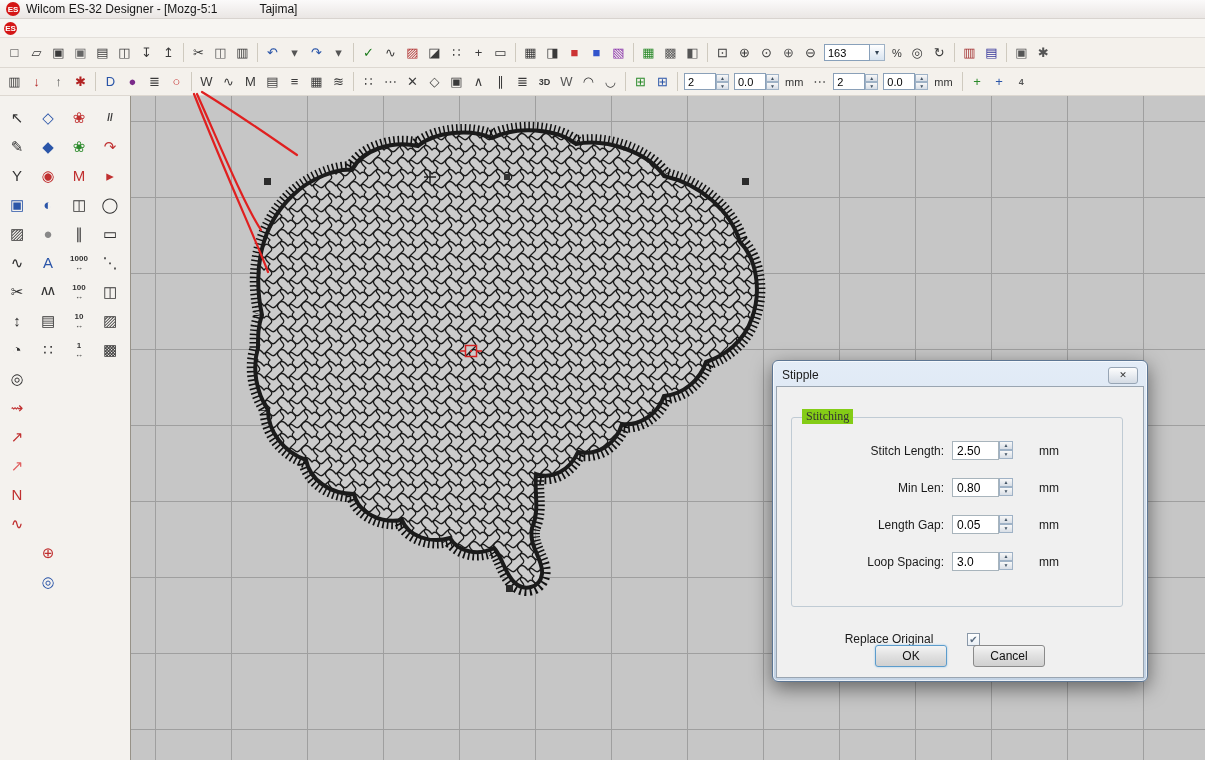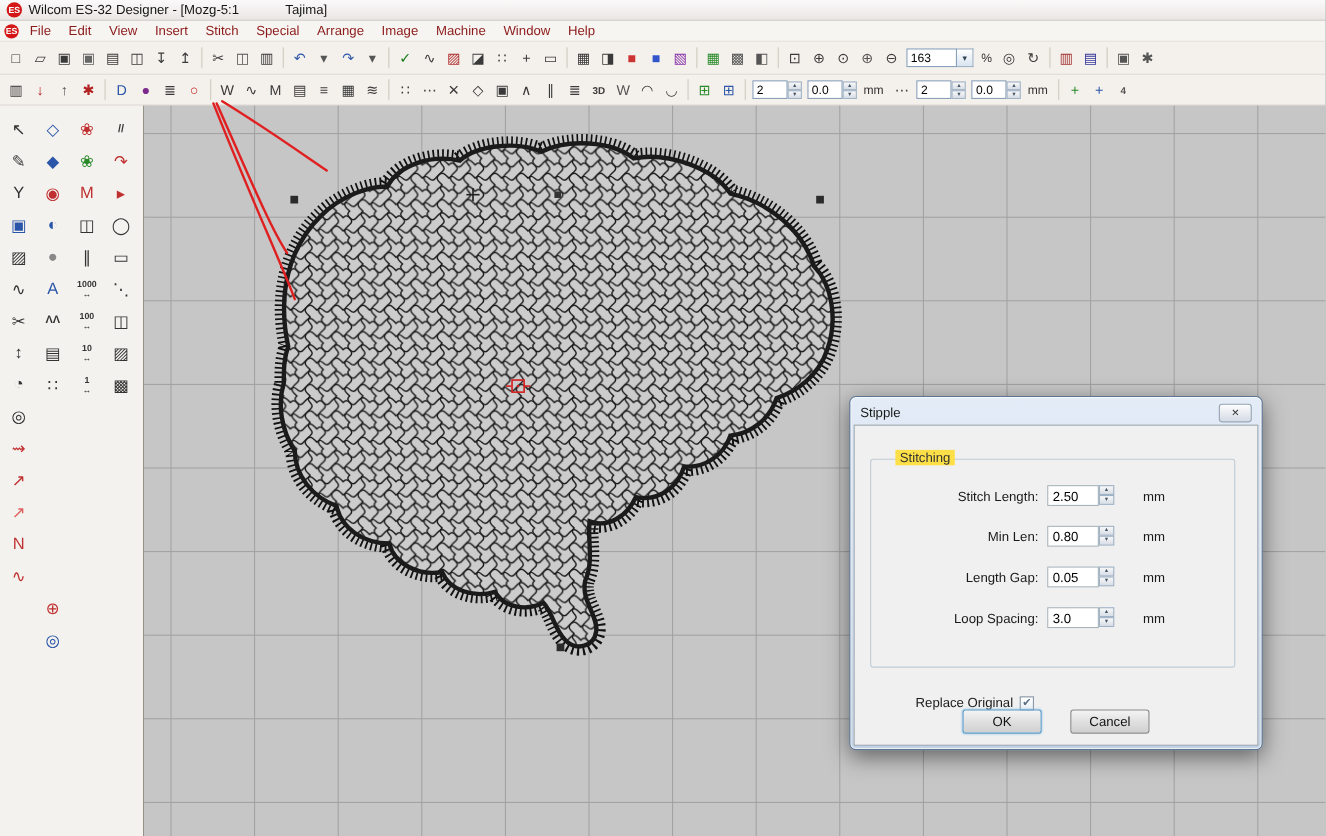--- a/index.html
+++ b/index.html
@@ -97,34 +97,34 @@
   }
   .dlg-body {
     position:absolute; left:3px; right:3px; top:25px; bottom:3px;
     background:#f0f0f0; border:1px solid #9aa5b1;
   }
   .grp {
     position:absolute; left:14px; top:30px; width:332px; height:190px;
     border:1px solid #c0cbd4; border-radius:3px;
   }
   .grp-label {
-    position:absolute; top:-9px; left:22px; background:#fde047; padding:0 4px; color:#333;
+    position:absolute; top:-9px; left:10px; background:#84cc16; padding:0 4px; color:#333;font-family:Liberation Serif, serif;
   }
   .drows { position:absolute; inset:14px 0 0 0; }
   .drow { display:flex; align-items:center; height:37px; }
   .dlabel { width:152px; text-align:right; margin-right:8px; }
   .dinput { display:flex; }
   .dinput input {
     width:47px; height:19px; border:1px solid #a8b4bc; font-size:12px; padding:0 4px;
     background:#fff; font-family:"Liberation Sans",sans-serif;
   }
   .dinput .spin-btns span { width:14px; height:9px; line-height:7px; }
   .dunit { margin-left:26px; }
   .chk-row { position:absolute; top:245px; left:0; right:0; display:flex; align-items:center; }
-  .chk-label { width:144px; text-align:right; margin-right:6px; }
+  .chk-label { width:144px; text-align:center; margin-right:6px;margin-left:40px; }
   .cb {
     width:13px; height:13px; border:1px solid #8a98a8; background:linear-gradient(#fff,#e9eff5);
     display:flex; align-items:center; justify-content:center; font-size:10px; color:#5a6c80;
   }
   .btn {
     position:absolute; top:258px; width:72px; height:22px; border:1px solid #8a8a8a; border-radius:3px;
     background:linear-gradient(#f4f4f4,#e0e0e0 50%,#d0d0d0); font-size:12px; color:#111;
     display:flex; align-items:center; justify-content:center; cursor:default;
   }
   .btn-ok { left:98px; border-color:#5c9ccc; box-shadow:0 0 2px #8cc0e8; }
@@ -136,33 +136,20 @@
 <div class="app">
 
   <div class="titlebar">
     <span class="es-badge">ES</span>
     <span class="title-main">Wilcom ES-32 Designer - [Mozg-5:1</span>
     <span class="title-doc">Tajima]</span>
   </div>
 
   <div class="menubar">
     <span class="es-badge" style="width:13px;height:13px">ES</span>
-    <div class="menu-items">
-      <span class="menu-item">File</span>
-        <span class="menu-item">Edit</span>
-        <span class="menu-item">View</span>
-        <span class="menu-item">Insert</span>
-        <span class="menu-item">Stitch</span>
-        <span class="menu-item">Special</span>
-        <span class="menu-item">Arrange</span>
-        <span class="menu-item">Image</span>
-        <span class="menu-item">Machine</span>
-        <span class="menu-item">Window</span>
-        <span class="menu-item">Help</span>
-    </div>
   </div>
 
   <div class="toolbar tb1">
     <div class="iconrow">
       <span class="tbi">□</span>
         <span class="tbi">▱</span>
         <span class="tbi">▣</span>
         <span class="tbi" style="color: rgb(102, 102, 102);">▣</span>
         <span class="tbi">▤</span>
         <span class="tbi">◫</span>

